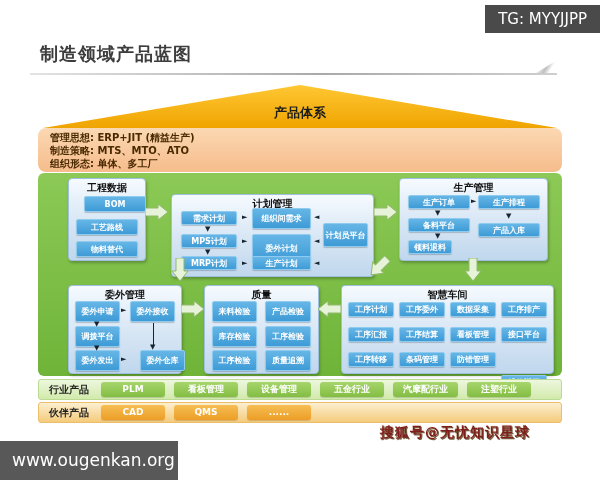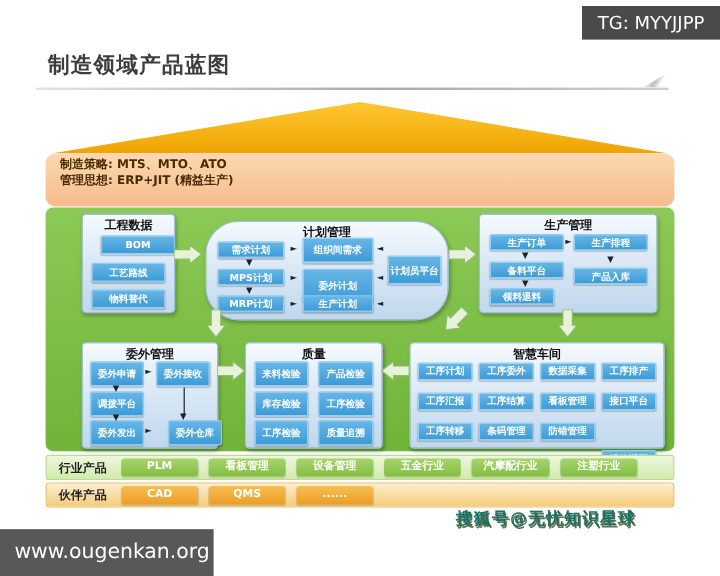--- a/index.html
+++ b/index.html
@@ -48,21 +48,21 @@
   .industry{top:379px;background:linear-gradient(180deg,#EDF7DE,#D2EAAC);border:1px solid #BCDB92;}
   .partner{top:402px;background:linear-gradient(180deg,#FCEFD0,#F5CB7C);border:1px solid #EBBE6B;}
   .hband .blabel{width:52px;padding-left:10px;font-size:10px;font-weight:bold;color:#1e1e1e;flex:none;}
   .chip{height:15px;line-height:15px;min-width:44px;padding:0 10px;margin-right:9px;text-align:center;
         border-radius:3px;color:#fff;font-size:9px;font-weight:bold;flex:none;box-shadow:0 1px 1px rgba(0,0,0,.15);}
   .chip.green{background:linear-gradient(180deg,#A6D56C,#83BD43);}
   .chip.orange{background:linear-gradient(180deg,#F6BE54,#EC9E26);}
 
   
   .sohu{left:380px;top:424px;width:210px;font-size:14px;font-weight:bold;letter-spacing:1px;
-        color:#0f766e;text-shadow:1px 1px 0 #776743,-1px -1px 0 #fbf6e6;}
+        color:#7f1d1d;text-shadow:1px 1px 0 #776743,-1px -1px 0 #fbf6e6;}
   .url-box{left:0;top:441px;width:178px;height:39px;background:#585858;color:#fff;
            font-size:17px;line-height:39px;padding-left:12px;box-sizing:border-box;}
 </style>
 </head>
 <body>
 
 <div class="stage">
 
   <div class="abs page-title">制造领域产品蓝图</div>
   <div class="abs tg-badge">TG: MYYJJPP</div>
@@ -71,36 +71,38 @@
 
   <svg class="abs" style="left:43px;top:85px" width="514" height="43" viewBox="0 0 514 43">
     <defs>
         <linearGradient id="gold" x1="0" y1="0" x2="0" y2="1">
       <stop offset="0" stop-color="#FFC733"></stop>
           <stop offset="1" stop-color="#EFA400"></stop>
     </linearGradient>
       </defs>
     <polygon points="257,0 514,43 0,43" fill="url(#gold)"></polygon>
   </svg>
+  <div class="abs roof-label">产品体系</div>
 
   <div class="abs band">
+    <div>管理思想: ERP+JIT (精益生产)</div>
     <div>制造策略: MTS、MTO、ATO</div>
-    <div>管理思想: ERP+JIT (精益生产)</div>
+    <div>组织形态: 单体、多工厂</div>
   </div>
 
   <div class="abs green-panel"></div>
 
   <div class="sec" style="left:68px;top:178px;width:76px;height:81px;">
     <div class="sec-title">工程数据</div>
     <div class="bbox" style="left:15px;top:17px;width:62px;height:16px;">BOM</div>
     <div class="bbox" style="left:7px;top:40px;width:62px;height:16px;">工艺路线</div>
     <div class="bbox" style="left:7px;top:62px;width:62px;height:16px;">物料替代</div>
   </div>
 
-  <div class="sec" style="left:171px;top:184px;width:201px;height:81px;border-radius:28px;">
+  <div class="sec" style="left:171px;top:194px;width:201px;height:81px;">
     <div class="sec-title">计划管理</div>
     <div class="bbox" style="left:9px;top:16px;width:56px;height:14px;">需求计划</div>
     <div class="bbox" style="left:9px;top:39px;width:56px;height:14px;">MPS计划</div>
     <div class="bbox" style="left:9px;top:61px;width:56px;height:14px;">MRP计划</div>
     <span class="sa" style="left:33px;top:31px;">▼</span>
     <span class="sa" style="left:33px;top:54px;">▼</span>
     <div class="bbox" style="left:80px;top:13px;width:59px;height:21px;">组织间需求</div>
     <div class="bbox" style="left:80px;top:39px;width:59px;height:28px;">委外计划</div>
     <div class="bbox" style="left:80px;top:61px;width:59px;height:14px;">生产计划</div>
     <span class="sa" style="left:70px;top:19px;">►</span>
@@ -109,21 +111,21 @@
     <div class="bbox" style="left:151px;top:28px;width:45px;height:24px;">计划员平台</div>
     <span class="sa" style="left:142px;top:19px;">◄</span>
     <span class="sa" style="left:142px;top:43px;">◄</span>
     <span class="sa" style="left:142px;top:65px;">◄</span>
   </div>
 
   <div class="sec" style="left:399px;top:178px;width:147px;height:81px;">
     <div class="sec-title">生产管理</div>
     <div class="bbox" style="left:8px;top:16px;width:62px;height:14px;">生产订单</div>
     <div class="bbox" style="left:8px;top:39px;width:62px;height:14px;">备料平台</div>
-    <div class="bbox" style="left:8px;top:61px;width:54px;height:14px;">领料退料</div>
+    <div class="bbox" style="left:8px;top:61px;width:44px;height:14px;">领料退料</div>
     <span class="sa" style="left:35px;top:31px;">▼</span>
     <span class="sa" style="left:35px;top:54px;">▼</span>
     <div class="bbox" style="left:78px;top:16px;width:62px;height:14px;">生产排程</div>
     <div class="bbox" style="left:78px;top:44px;width:62px;height:14px;">产品入库</div>
     <span class="sa" style="left:71px;top:19px;">►</span>
     <span class="sa" style="left:106px;top:34px;">▼</span>
   </div>
 
   <div class="sec" style="left:68px;top:285px;width:112px;height:87px;">
     <div class="sec-title">委外管理</div>

